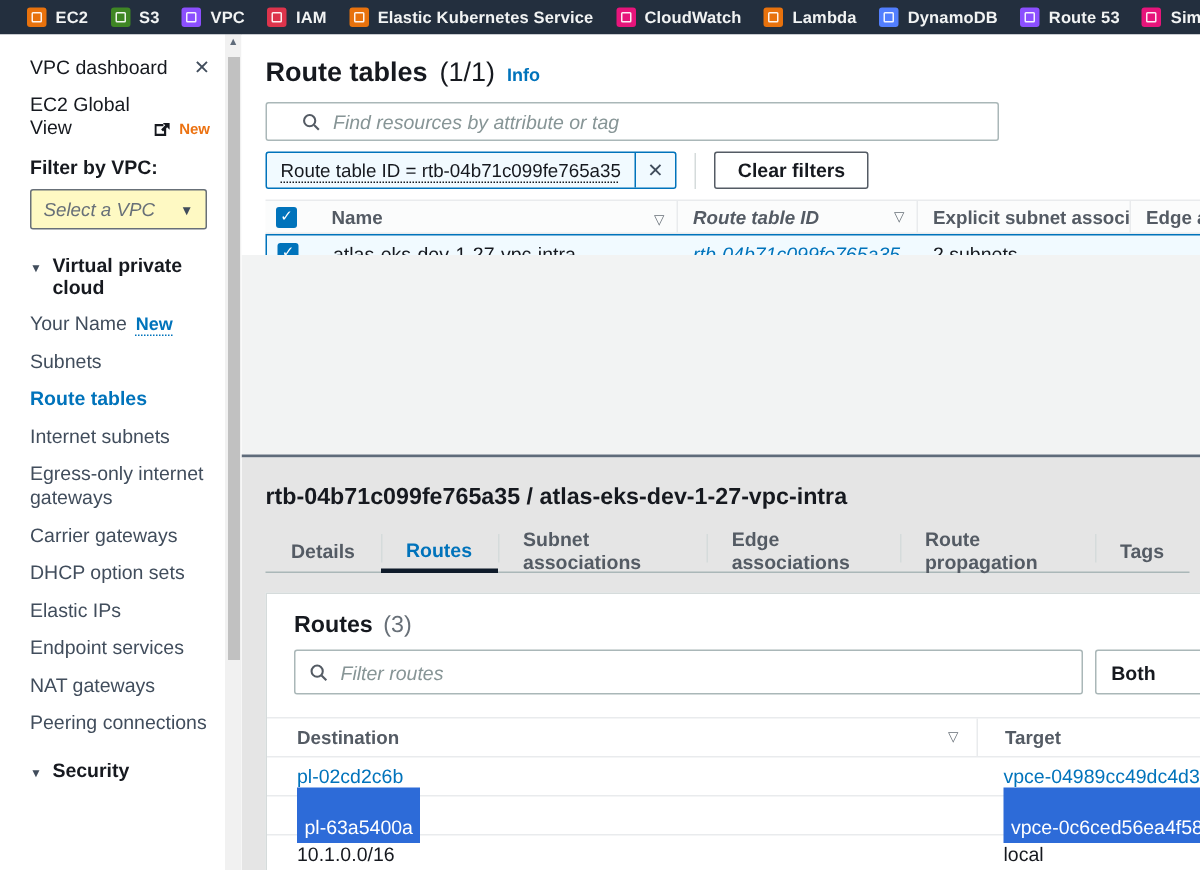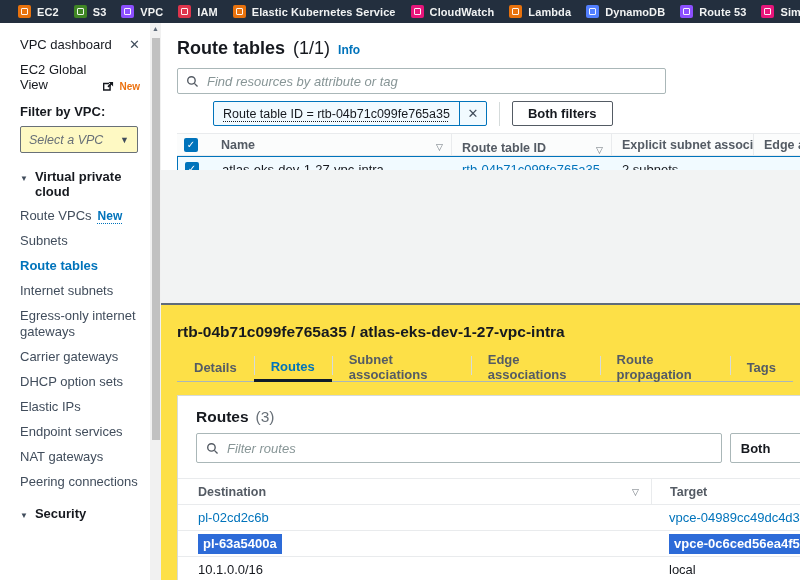--- a/index.html
+++ b/index.html
@@ -49,69 +49,69 @@
   .vscroll .up{position:absolute;top:2px;left:0;width:11px;text-align:center;font-size:7px;color:#5f6b7a;}
   .vscroll .thumb{position:absolute;top:15px;left:1.5px;width:8px;height:402px;background:#c1c1c1;}
 
   
   .main{position:absolute;top:23px;left:161px;width:639px;height:557px;overflow:hidden;background:#fff;}
   .list-pane{padding:15px 0 0 16px;}
   .title-row{display:flex;align-items:baseline;gap:8px;}
   .pg-title{font-size:18px;font-weight:700;}
   .pg-count{font-size:18px;font-weight:400;color:var(--ink);}
   .info-link{font-size:12px;font-weight:700;color:var(--link);cursor:pointer;}
-  .searchbox{margin-top:9px;width:489px;height:26px;border:1px solid var(--border);border-radius:2px;display:flex;align-items:center;gap:8px;padding:0 8px;background:#fff;}
+  .searchbox{margin-top:9px;width:489px;height:26px;border:1px solid var(--border);border-radius:2px;display:flex;align-items:center;gap:8px;padding:0 23px;background:#fff;}
   .searchbox .ph{font-size:13px;font-style:italic;color:var(--lightgray);}
   .filter-row{margin-top:7px;display:flex;align-items:center;}
-  .token{display:flex;align-items:stretch;border:1px solid var(--link);border-radius:2px;background:var(--rowbg);height:25px;margin-left:36px;}
+  .token{display:flex;align-items:stretch;border:1px solid var(--link);border-radius:2px;background:var(--rowbg);height:25px;}
   .token-text{display:flex;align-items:center;padding:0 9px;font-size:12.5px;color:var(--ink);text-decoration:underline dotted;text-underline-offset:3px;text-decoration-thickness:1px;}
   .token-x{display:flex;align-items:center;justify-content:center;width:27px;border-left:1px solid var(--link);color:#414d5c;font-size:13px;cursor:pointer;}
   .vdiv{width:1px;height:24px;background:#d5dbdb;margin:0 12px;}
   .btn{border:1px solid #545b64;border-radius:2px;background:#fff;font-size:13px;font-weight:700;color:var(--ink);padding:4px 15px;cursor:pointer;font-family:inherit;}
 
   .rtable{margin-top:7px;width:680px;border-top:1px solid var(--hair);}
   .rt-head{display:flex;height:22px;align-items:center;background:#fbfcfc;border-bottom:1px solid var(--hair);font-size:12.5px;font-weight:700;color:var(--gray);}
   .rt-row{display:flex;height:26px;align-items:center;background:var(--rowbg);border:1px solid var(--link);font-size:13px;}
   .c-cb{width:34px;display:flex;align-items:center;padding-left:7px;flex:0 0 auto;}
   .c-name{width:240px;flex:0 0 auto;display:flex;align-items:flex-end;justify-content:space-between;padding:0 8px 0 10px;}
-  .c-rtid{width:160px;flex:0 0 auto;display:flex;align-items:flex-end;justify-content:space-between;padding:0 8px 0 10px;}
+  .c-rtid{width:160px;flex:0 0 auto;display:flex;align-items:center;justify-content:space-between;padding:0 8px 0 10px;font-style:italic;}
   .c-assoc{width:142px;flex:0 0 auto;display:flex;align-items:center;padding:0 8px 0 10px;white-space:nowrap;overflow:hidden;}
   .c-edge{flex:1;display:flex;align-items:center;padding:0 0 0 10px;white-space:nowrap;}
   .rt-head .c-rtid,.rt-head .c-assoc,.rt-head .c-edge{border-left:1px solid var(--hair);height:100%;}
   .sort{font-size:9px;color:#687078;}
   .cb{width:14px;height:14px;background:var(--link);border-radius:2px;display:flex;align-items:center;justify-content:center;color:#fff;font-size:10px;line-height:1;cursor:pointer;}
   .link{color:var(--link);cursor:pointer;}
   .dotted{text-decoration:underline dotted;text-underline-offset:3px;text-decoration-thickness:1px;cursor:pointer;}
   .hint-arrow{margin:2px 0 0 2px;font-size:8px;color:#5f6b7a;}
 
   .gray-gap{position:absolute;top:147px;left:0;width:639px;height:133px;background:#f2f3f3;}
   .split{position:absolute;top:280px;left:0;width:639px;height:2px;background:#5f6b7a;}
 
-  .detail-pane{position:absolute;top:282px;left:0;width:639px;height:275px;background:#fde047;padding:18px 0 0 16px;}
+  .detail-pane{position:absolute;top:282px;left:0;width:639px;height:275px;background:#e5e5e5;padding:18px 0 0 16px;}
   .d-title{font-size:15.5px;font-weight:700;}
   .tabs{margin-top:12px;display:flex;align-items:stretch;border-bottom:1px solid var(--border);height:29px;width:616px;}
   .tab{display:flex;align-items:center;padding:0 17px;font-size:13px;font-weight:700;color:var(--gray);cursor:pointer;position:relative;}
   .tab + .tab::before{content:"";position:absolute;left:0;top:3px;height:19px;width:1px;background:#d5dbdb;}
   .tab.active{color:var(--link);border-bottom:3px solid #0f1b2a;margin-bottom:-1px;}
 
   .card{margin-top:13px;width:680px;border:1px solid #d5dbdb;background:#fff;padding:12px 0 0 18px;height:220px;}
   .card-title{display:flex;gap:7px;align-items:baseline;}
   .card-title .t{font-size:15.5px;font-weight:700;}
   .card-title .c{font-size:15.5px;color:#687078;}
   .card-filter{margin-top:7px;display:flex;gap:8px;}
   .fsearch{width:544px;height:30px;border:1px solid var(--border);border-radius:2px;display:flex;align-items:center;gap:8px;padding:0 9px;}
   .fsearch .ph{font-size:13px;font-style:italic;color:var(--lightgray);}
   .fselect{width:130px;height:30px;border:1px solid var(--border);border-radius:2px;display:flex;align-items:center;padding:0 10px;font-size:13px;font-weight:700;color:var(--ink);cursor:pointer;}
   .routes-tbl{margin-top:15px;margin-left:-18px;}
   .ro-head{display:flex;height:27px;align-items:center;border-top:1px solid var(--hair);border-bottom:1px solid var(--hair);font-size:12.5px;font-weight:700;color:var(--gray);}
   .ro-row{display:flex;height:26px;align-items:center;border-bottom:1px solid var(--hair);font-size:13px;}
   .ro-c1{width:473px;flex:0 0 auto;display:flex;align-items:center;justify-content:space-between;padding:0 12px 0 20px;}
   .ro-c2{flex:1;display:flex;align-items:center;padding-left:18px;}
   .ro-head .ro-c2{border-left:1px solid var(--hair);height:100%;}
-  .hl{background:var(--sel);color:#fff;padding:2px 5px 3px;font-weight:bold;}
+  .hl{background:var(--sel);color:#fff;padding:19px 5px 3px;}
 </style>
 </head>
 <body>
 
 <div class="topbar">
   <div class="fav">
       <span class="fav-ic" style="background: rgb(232, 114, 13);">
         <i></i>
       </span>
       <span class="fav-label">EC2</span>
@@ -190,21 +190,21 @@
   <div class="sb-select">
     <span class="ph">Select a VPC</span>
     <span class="car">▼</span>
   </div>
 
   <div class="sb-section">
     <span class="tri">▼</span>
     <span>Virtual private cloud</span>
   </div>
   <div class="sb-item">
-      <span>Route VPCs</span>
+      <span>Your Name</span>
       <span class="badge-new-blue">New</span>
     </div>
   <div class="sb-item">
       <span>Subnets</span>
     </div>
   <div class="sb-item active">
       <span>Route tables</span>
     </div>
   <div class="sb-item">
       <span>Internet subnets</span>
@@ -259,21 +259,21 @@
         </svg>
       <span class="ph">Find resources by attribute or tag</span>
     </div>
 
     <div class="filter-row">
       <div class="token">
         <span class="token-text">Route table ID = rtb-04b71c099fe765a35</span>
         <span class="token-x">✕</span>
       </div>
       <div class="vdiv"></div>
-      <button class="btn">Both filters</button>
+      <button class="btn">Clear filters</button>
     </div>
 
     <div class="rtable">
       <div class="rt-head">
         <div class="c-cb">
             <span class="cb">✓</span>
           </div>
         <div class="c-name">
             <span>Name</span>
             <span class="sort">▽</span>

